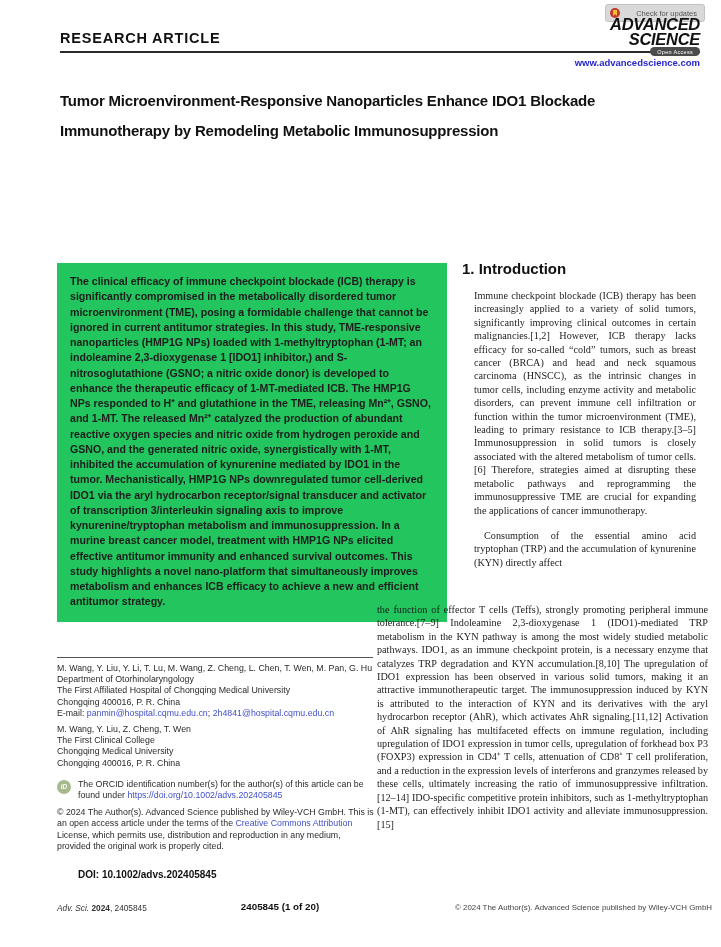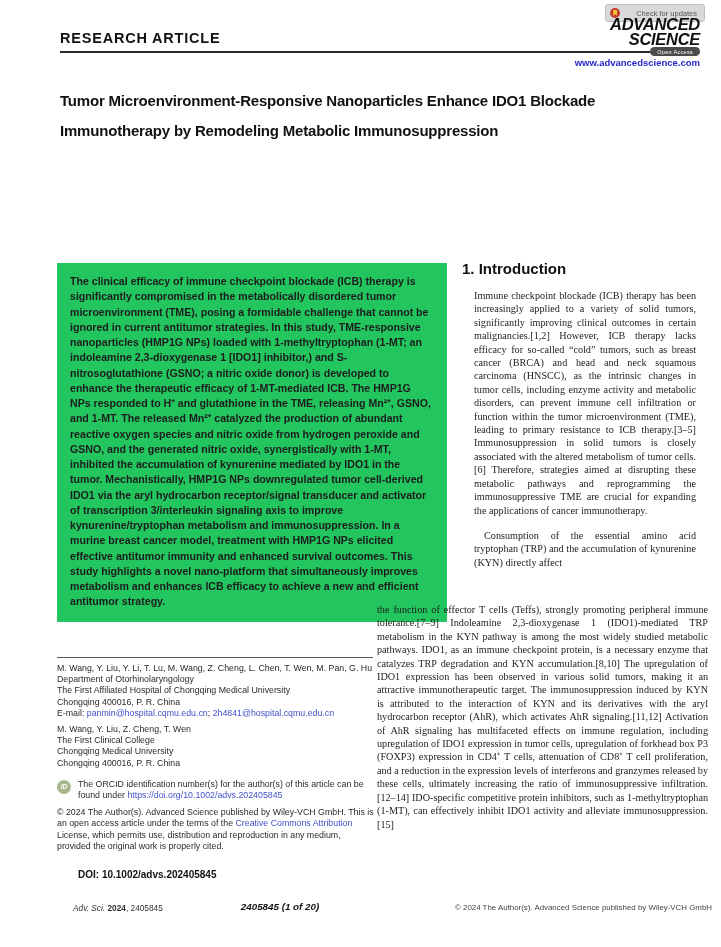--- a/index.html
+++ b/index.html
@@ -57,25 +57,25 @@
   .fn-link{color:#4150c8;text-decoration:none;cursor:pointer;}
   .orcid-note{position:relative;padding-left:21px;margin:10px 0 6px 0;}
   .orcid-icon{
     position:absolute;left:0;top:1px;width:14px;height:14px;border-radius:50%;
     background:#a7b98c;color:#fff;font-size:6.5px;font-weight:700;
     display:flex;align-items:center;justify-content:center;font-style:italic;
   }
   .license{margin:2px 0 0 0;}
   .doi{position:absolute;left:57px;top:869px;font-size:10px;font-weight:700;color:#111;padding-left:21px;}
   
-  .footer-left{position:absolute;left:57px;top:903px;font-size:8.3px;color:#333;margin-left:16px;}
+  .footer-left{position:absolute;left:57px;top:903px;font-size:8.3px;color:#333;}
   .footer-left .jr{font-style:italic;}
   .footer-left .yr{font-weight:700;}
   .footer-center{position:absolute;left:170px;top:901px;width:220px;text-align:center;
-    font-size:9.8px;font-weight:700;color:#111;font-style:italic;}
+    font-size:9.8px;font-weight:700;color:#111;}
   .footer-right{position:absolute;right:9px;top:903px;font-size:7.9px;color:#444;}
 </style>
 </head>
 <body>
 
 <div class="page">
 
   <div class="check-updates">
     <span class="cu-icon"></span>
     <span class="cu-label">Check for updates</span>

